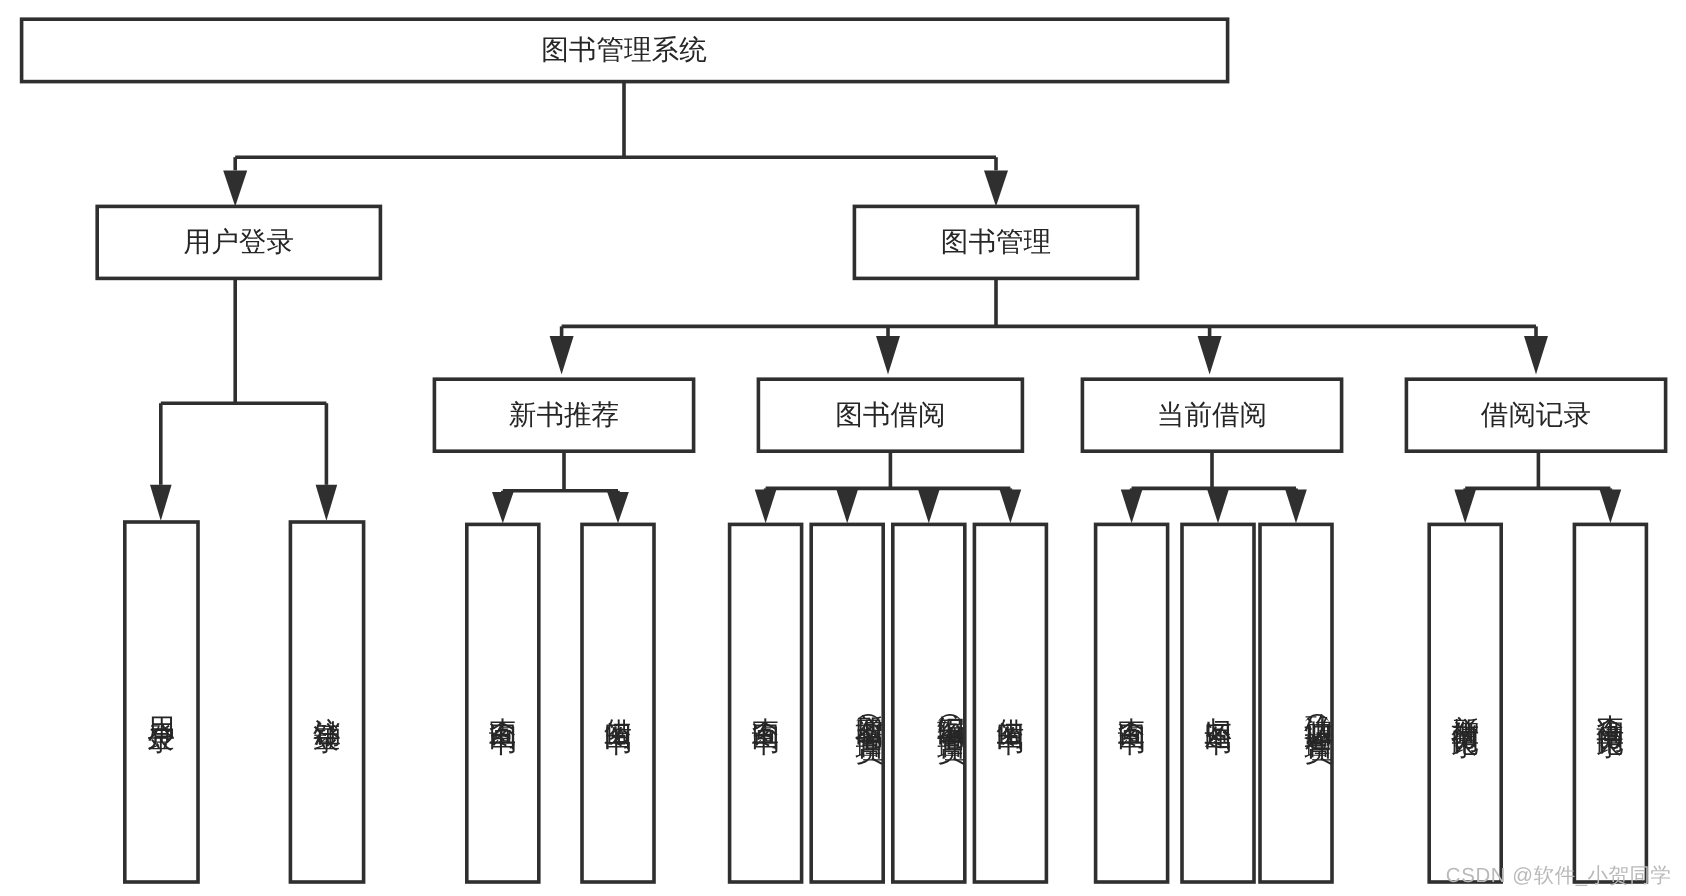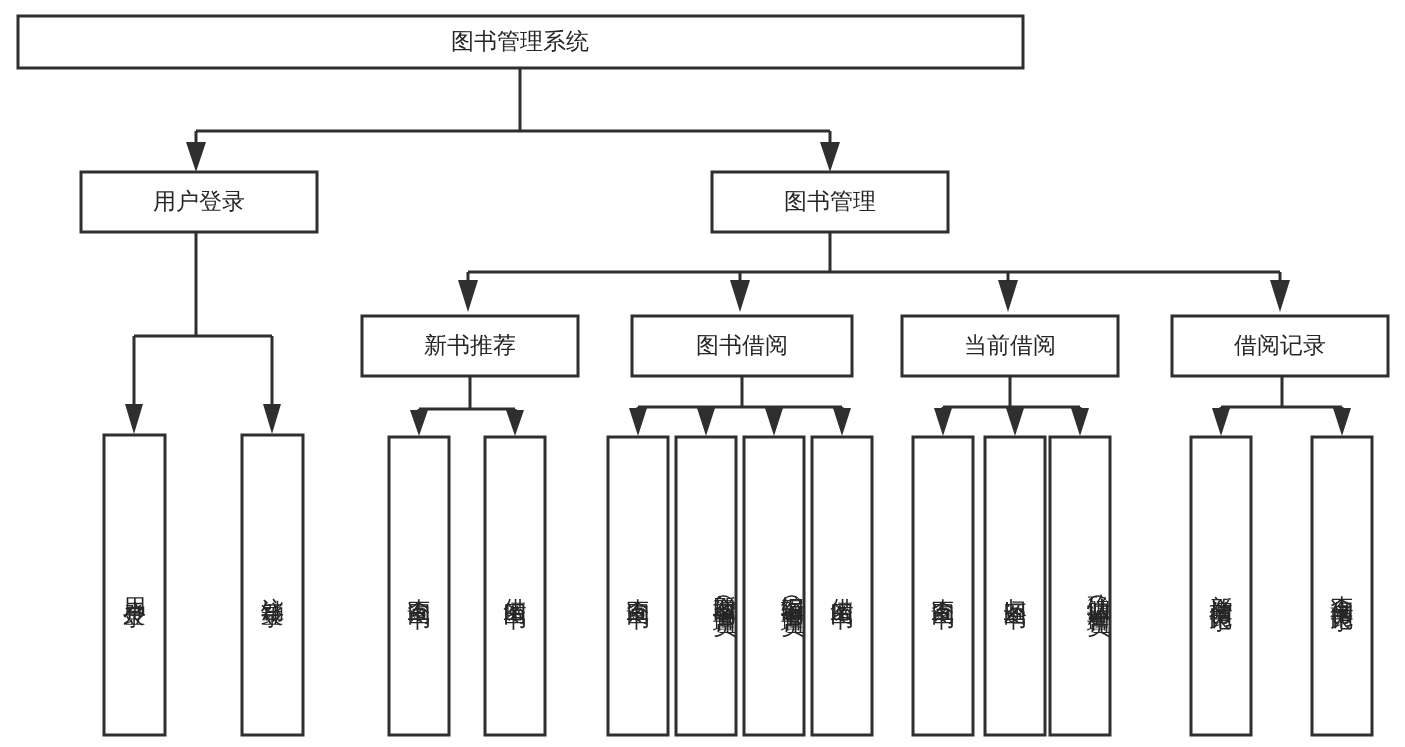--- a/index.html
+++ b/index.html
@@ -209,14 +209,15 @@
     <div class="vlabel" style="left:812px; top:437px; width:60px; height:298px; display:flex; align-items:center; justify-content:center;">借阅图书</div>
 
     <div class="vlabel" style="left:913px; top:437px; width:60px; height:298px; display:flex; align-items:center; justify-content:center;">查询图书</div>
     <div class="vlabel" style="left:985px; top:437px; width:60px; height:298px; display:flex; align-items:center; justify-content:center;">归还图书</div>
     <div class="vlabel" style="left:1050px; top:437px; width:60px; height:298px; display:flex; align-items:flex-start; justify-content:center; padding-top:6px; box-sizing:border-box;">确认归还（管理员）</div>
 
     <div class="vlabel" style="left:1191px; top:437px; width:60px; height:298px; display:flex; align-items:center; justify-content:center;">新增借阅记录</div>
     <div class="vlabel" style="left:1312px; top:437px; width:60px; height:298px; display:flex; align-items:center; justify-content:center;">查询借阅记录</div>
   </div>
 
+  <div class="watermark">CSDN @软件_小贺同学</div>
 
 </div>
 
 </body></html>

